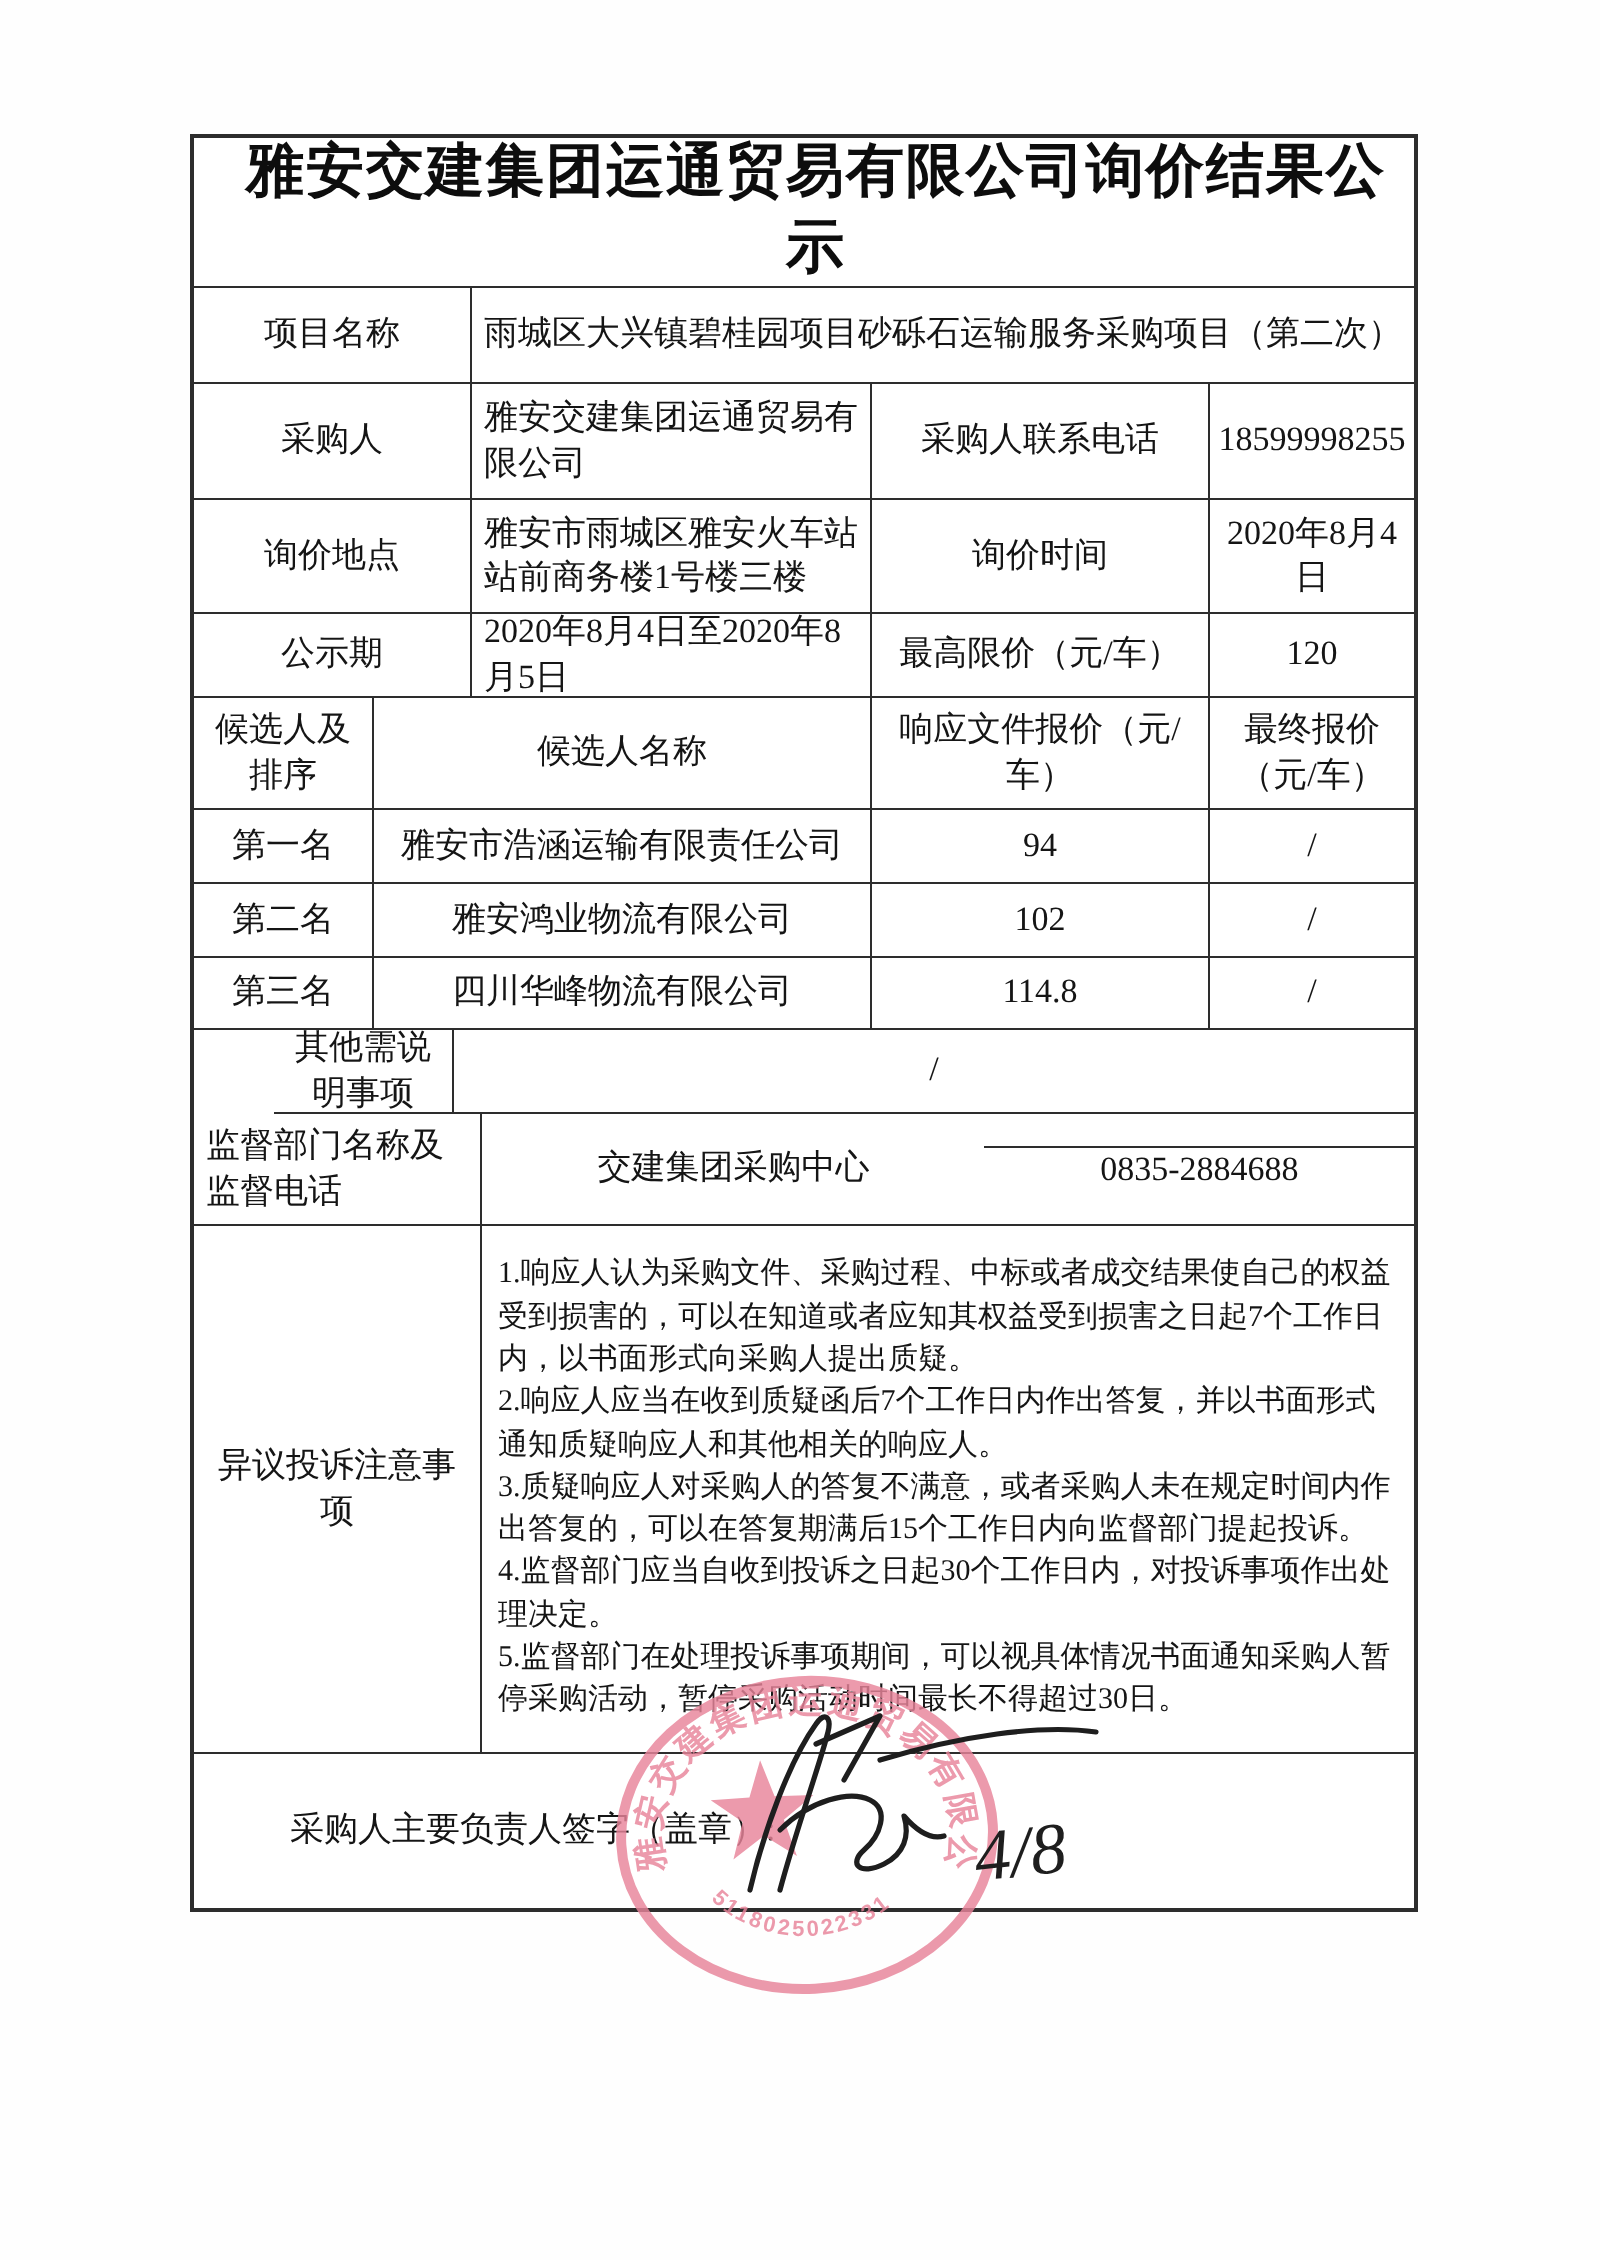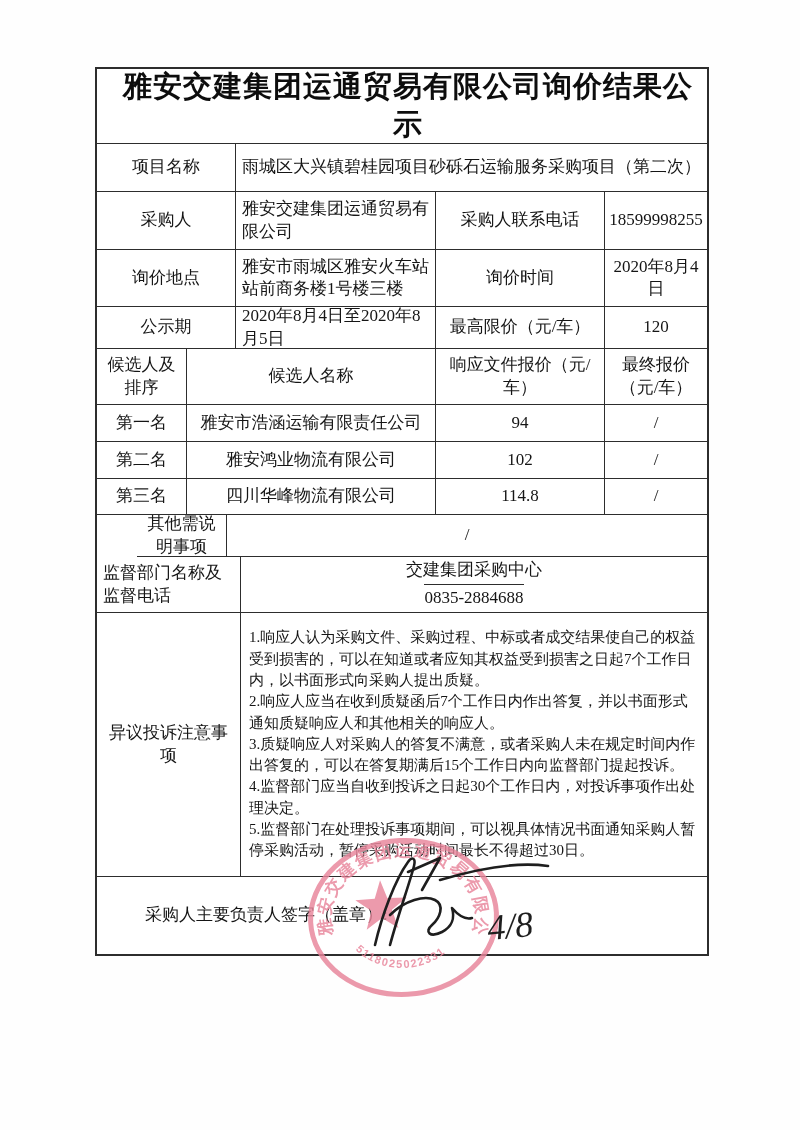--- a/index.html
+++ b/index.html
@@ -32,21 +32,21 @@
   .h-title { height:75px;padding-left:12px; }
   .h-r1 { height:48px; } .h-r2 { height:58px; } .h-r3 { height:57px; }
   .h-r4 { height:42px;justify-content:space-between; } .h-r5 { height:56px; }
   .h-c1 { height:37px; } .h-c2 { height:37px; } .h-c3 { height:36px; }
   .h-r9 { height:42px;margin-left:40px; } .h-r10 { height:56px; }
   .h-r11 { height:264px; } .h-r12 { height:77px;padding-left:40px; }
   .title-cell {
     flex:1 1 auto; font-family:"Liberation Sans","DejaVu Sans",sans-serif;
     font-weight:bold; font-size:29px; letter-spacing:1px; color:#0d0d0d;
   }
-  .stack { display:flex; flex-direction:column; padding:0; }
+  .stack { display:flex; flex-direction:row; padding:0; }
   .subcell { flex:1 1 auto; display:flex; align-items:center; justify-content:center; font-size:17px; }
   .subcell-b { border-top:1.5px solid #2d2d2d; }
   .notice-cell { align-items:center; padding:8px 8px; }
   .notice-text { font-size:15px; line-height:1.42; text-align:left; width:100%; }
   .sig-cell { font-size:17px; padding-left:8px; }
   .overlay { position:absolute; left:270px; top:810px; width:300px; height:215px; }
 </style>
 </head>
 <body>
 

